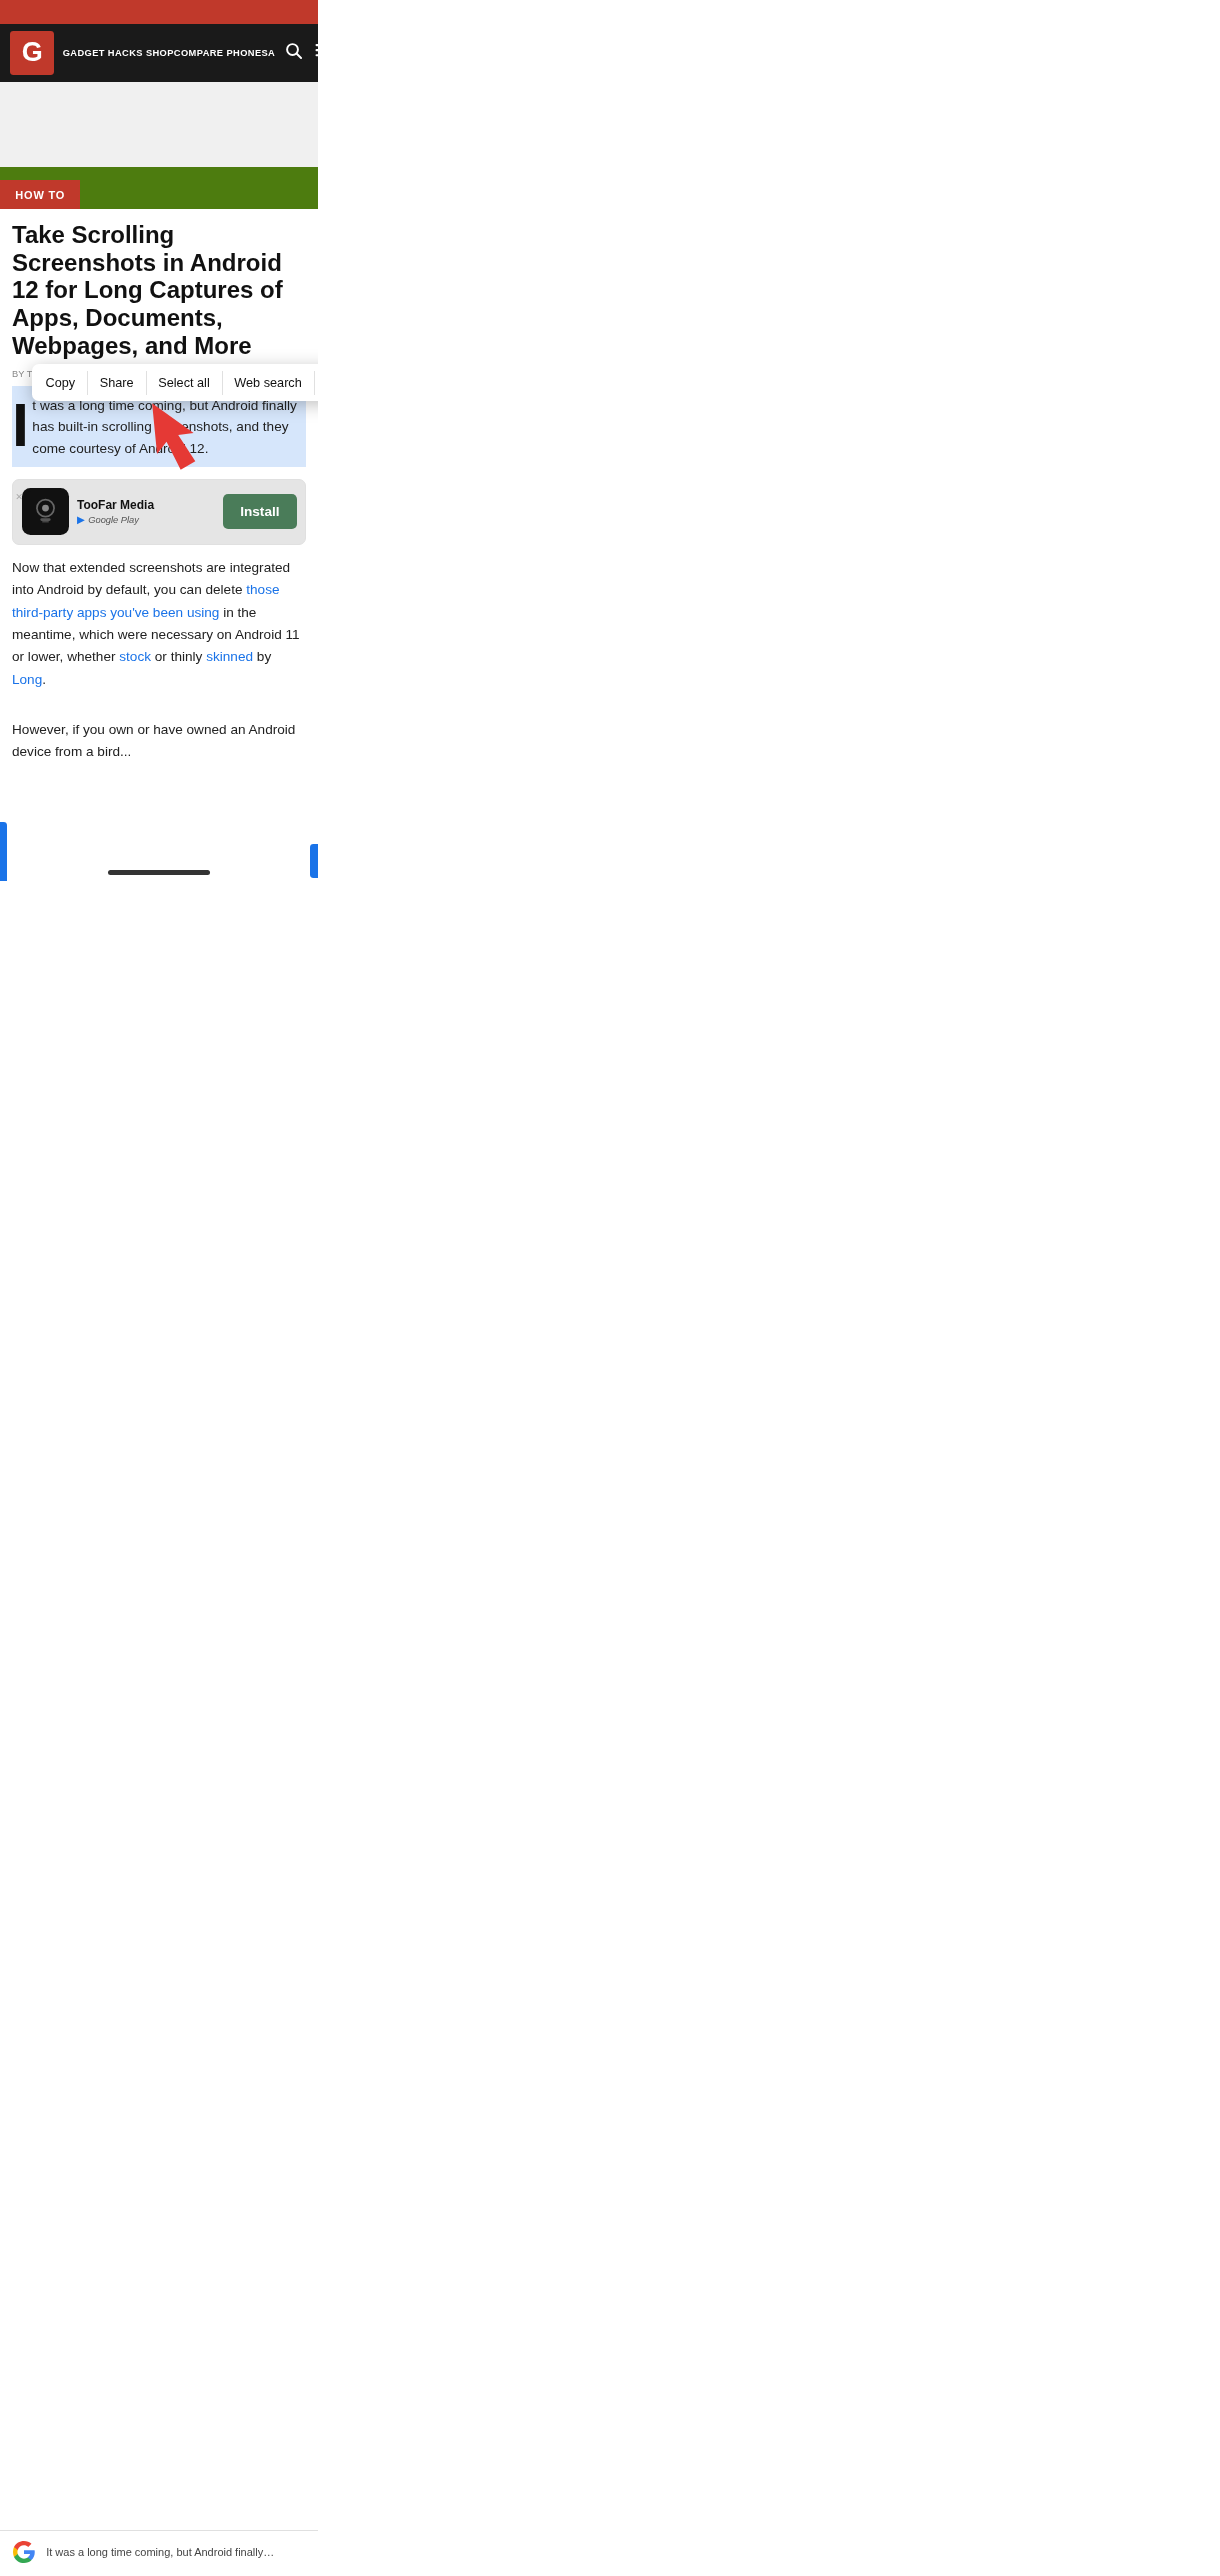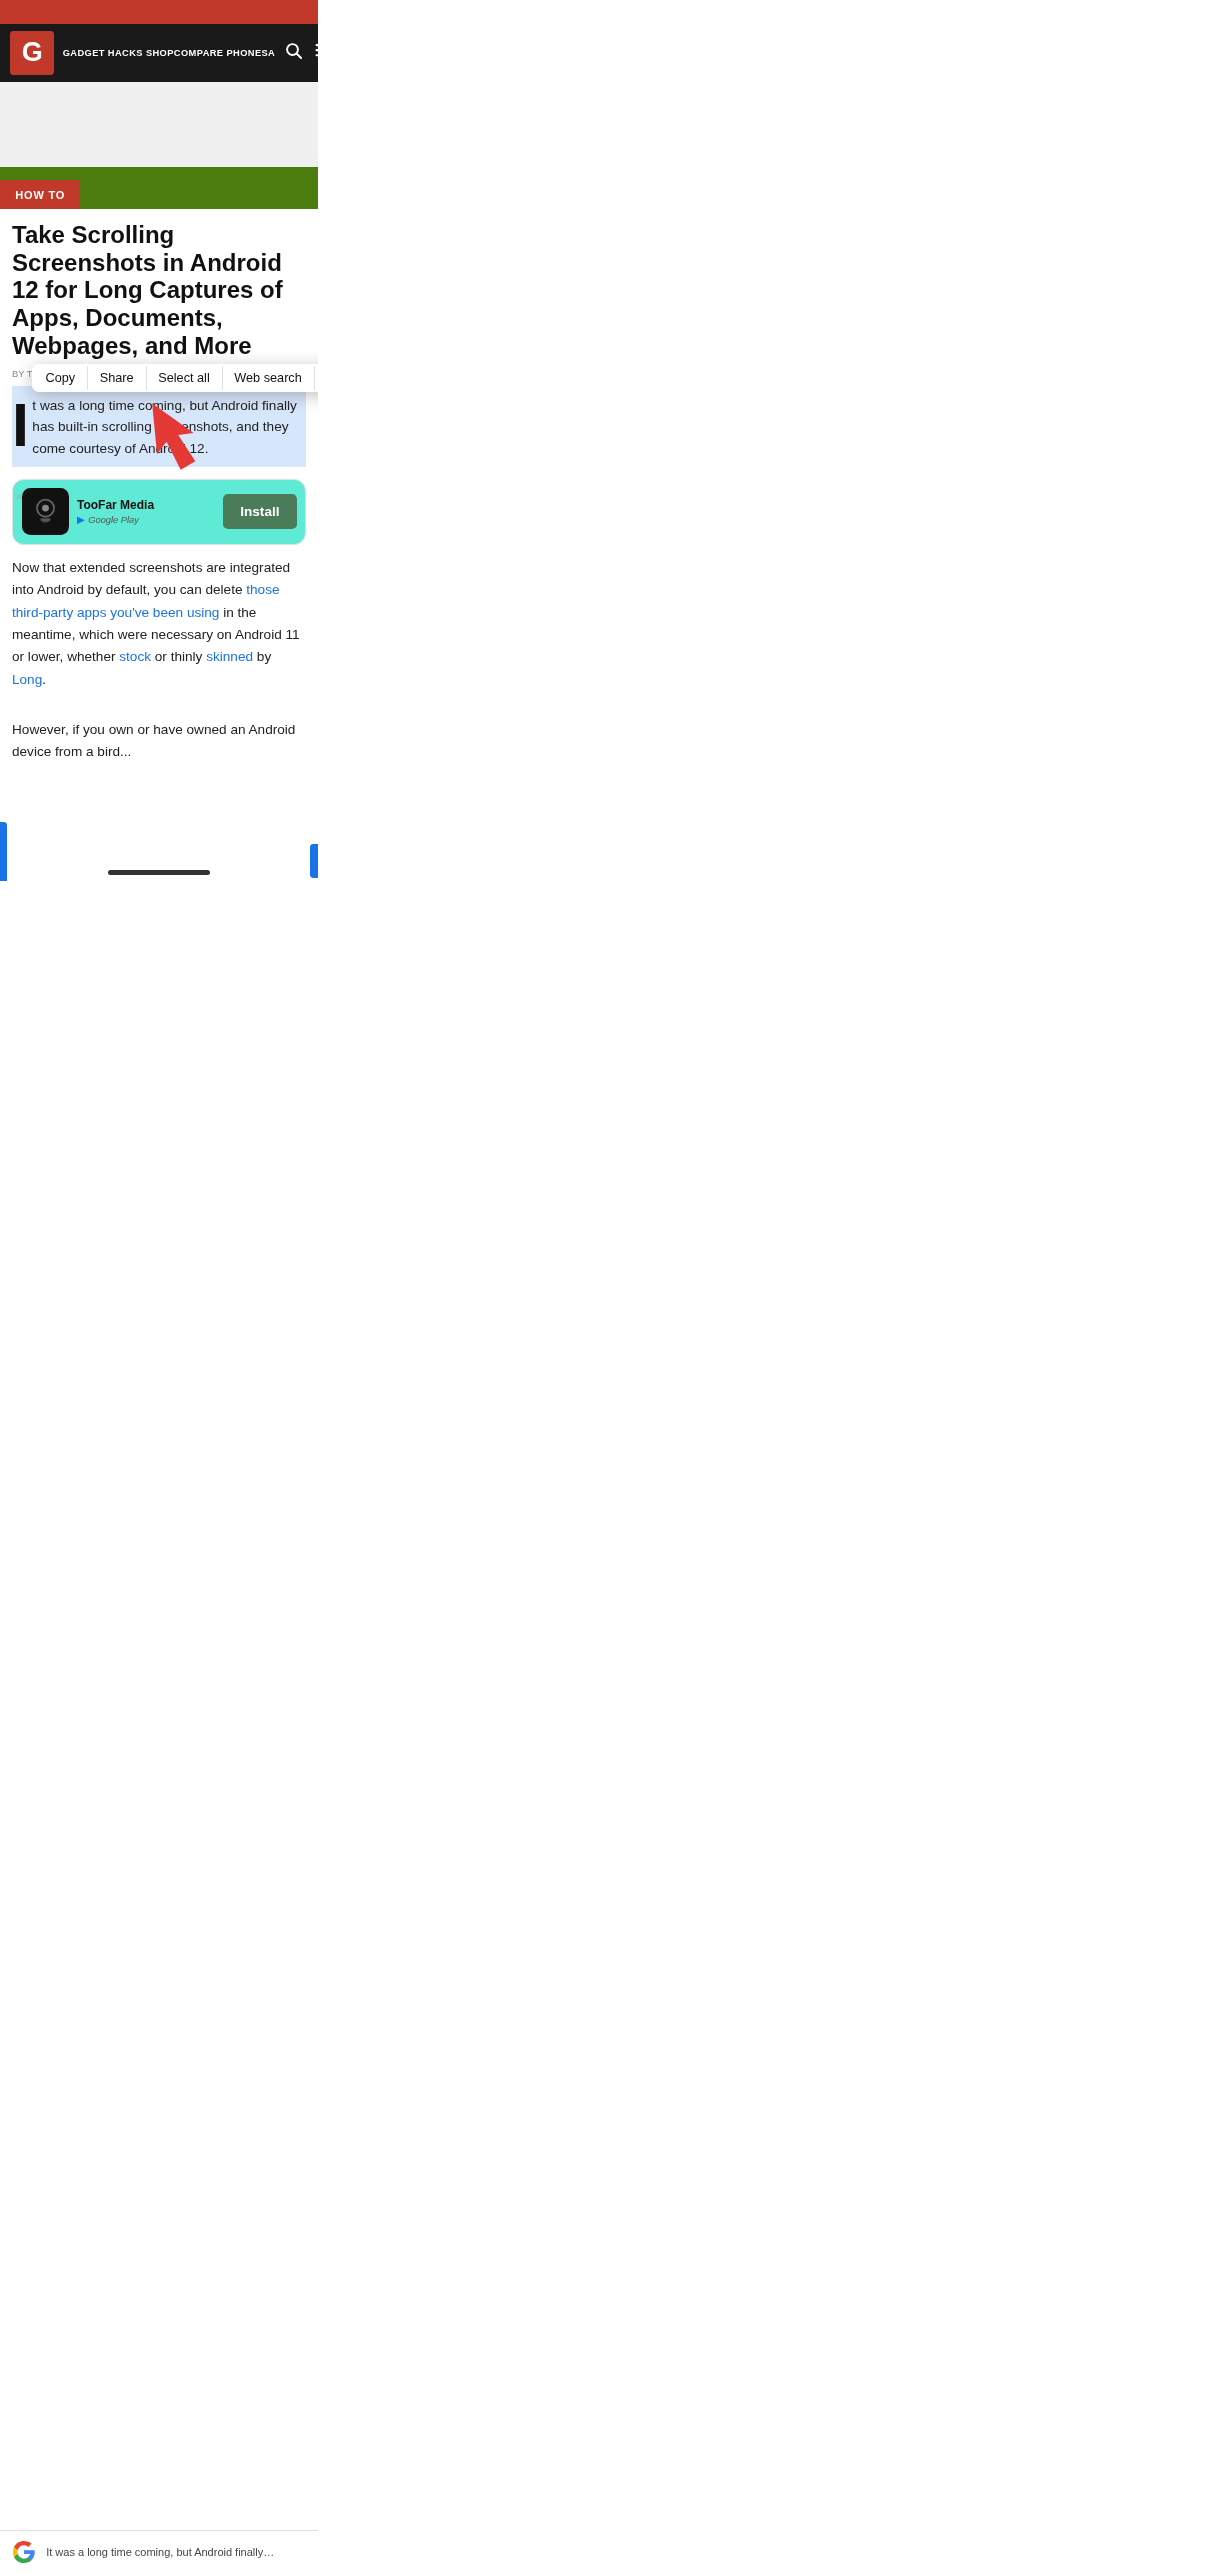--- a/index.html
+++ b/index.html
@@ -131,21 +131,21 @@
       position: absolute;
       top: 364px;
       left: 32px;
       background: #fff;
       border-radius: 6.8px;
       box-shadow: 0 3.4px 17px rgba(0,0,0,0.25);
       display: flex;
       align-items: center;
       padding: 0 5.1px;
       z-index: 100;
-      height: 28px;
+      height: 37px;
       gap: 3.4px;
     }
 
     .context-menu-item {
       color: #111;
       font-size: 12.7px;
       padding: 0 8.5px;
       height: 39px;
       display: flex;
       align-items: center;
@@ -231,26 +231,26 @@
       width: 8.5px;
       height: 34px;
       background: #1a73e8;
       border-radius: 3.4px 0 0 3.4px;
     }
 
     
     .ad-banner {
       margin: 12px;
       border: 0.8px solid #e0e0e0;
-      border-radius: 12px;
+      border-radius: 7px;
       display: flex;
       align-items: center;
       padding: 8.5px;
       gap: 8.5px;
-      background: #5eead4;
+      background: #e5e5e5;
     }
 
     .ad-icon {
       width: 47px;
       height: 47px;
       background: #111;
       border-radius: 8.5px;
       display: flex;
       align-items: center;
       justify-content: center;

